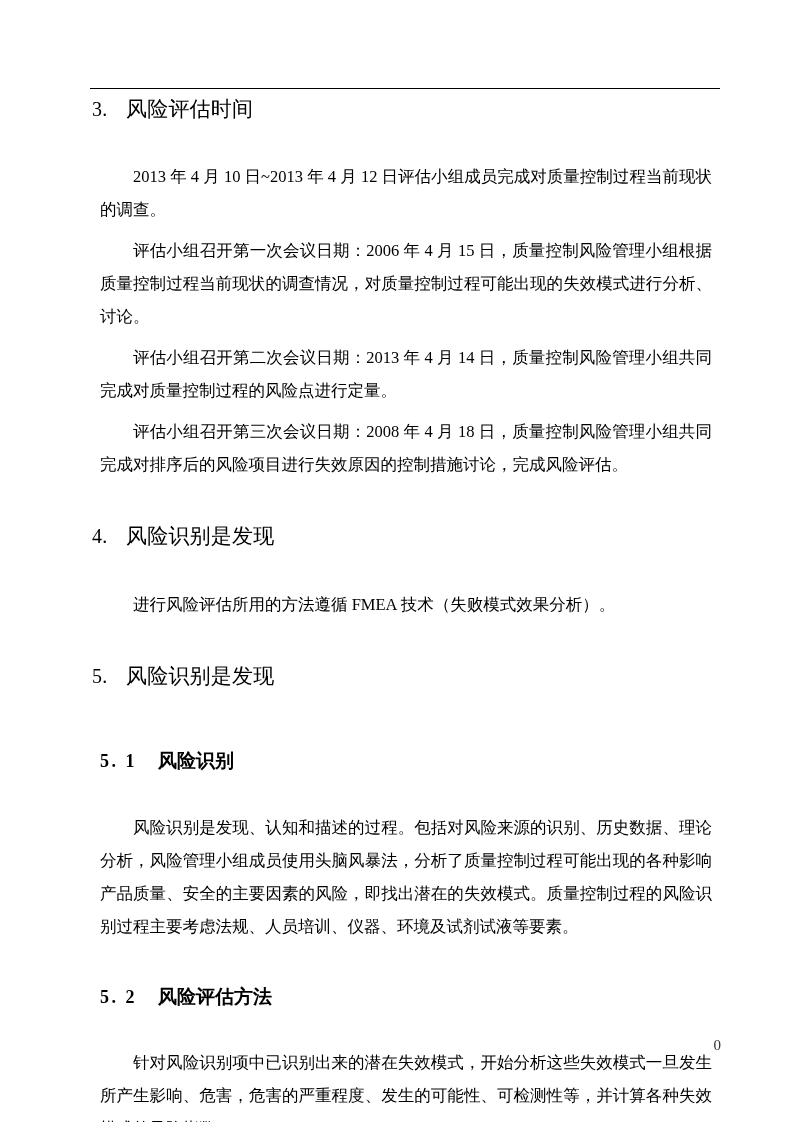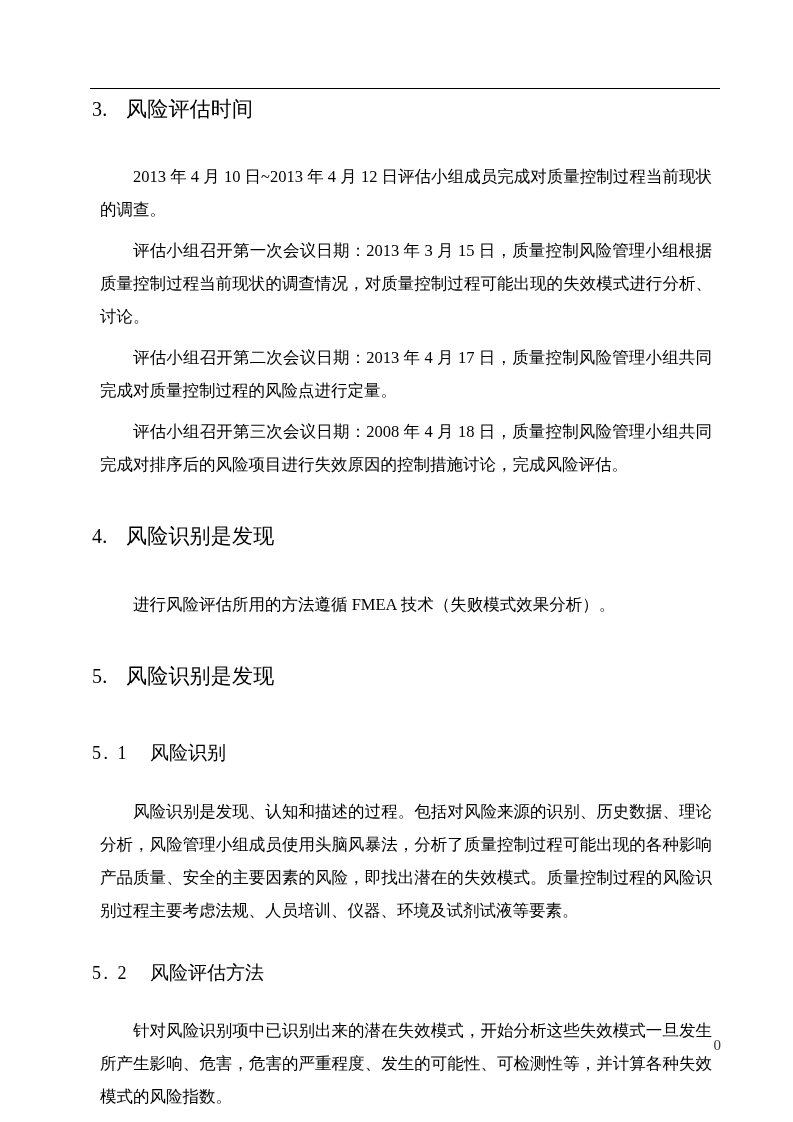--- a/index.html
+++ b/index.html
@@ -56,23 +56,23 @@
   h1.h-lvl1 .num {
     display: inline-block;
     min-width: 34px;
     font-family: "Liberation Serif", "DejaVu Serif", serif;
     font-size: 20px;
   }
 
   h2.h-lvl2 {
     font-family: "Liberation Sans", "DejaVu Sans", sans-serif;
     font-size: 19px;
-    font-weight: normal;
+    font-weight: bold;
     line-height: 1.25;
-    margin: 0;
+    margin: 8px;
     padding: 0;
     white-space: nowrap;
   }
   h2.h-lvl2 .num {
     display: inline-block;
     min-width: 58px;
     font-family: "Liberation Serif", "DejaVu Serif", serif;
     font-size: 18px;
     letter-spacing: 2.5px;
   }
@@ -114,22 +114,22 @@
   <div class="header-band"></div>
 
   <div class="content">
 
     <h1 class="h-lvl1">
       <span class="num">3.</span><span>风险评估时间</span>
     </h1>
     <div class="sp-h1-after"></div>
 
     <p class="body-par">2013 年 4 月 10 日~2013 年 4 月 12 日评估小组成员完成对质量控制过程当前现状的调查。</p>
-    <p class="body-par">评估小组召开第一次会议日期：2013 年 3 月 15 日，质量控制风险管理小组根据质量控制过程当前现状的调查情况，对质量控制过程可能出现的失效模式进行分析、讨论。</p>
-    <p class="body-par">评估小组召开第二次会议日期：2013 年 4 月 17 日，质量控制风险管理小组共同完成对质量控制过程的风险点进行定量。</p>
+    <p class="body-par">评估小组召开第一次会议日期：2006 年 4 月 15 日，质量控制风险管理小组根据质量控制过程当前现状的调查情况，对质量控制过程可能出现的失效模式进行分析、讨论。</p>
+    <p class="body-par">评估小组召开第二次会议日期：2013 年 4 月 14 日，质量控制风险管理小组共同完成对质量控制过程的风险点进行定量。</p>
     <p class="body-par">评估小组召开第三次会议日期：2008 年 4 月 18 日，质量控制风险管理小组共同完成对排序后的风险项目进行失效原因的控制措施讨论，完成风险评估。</p>
 
     <div class="sp-h1-before"></div>
     <h1 class="h-lvl1">
       <span class="num">4.</span><span>风险识别是发现</span>
     </h1>
     <div class="sp-h1-after"></div>
 
     <p class="body-par">进行风险评估所用的方法遵循 FMEA 技术（失败模式效果分析）。</p>
 

